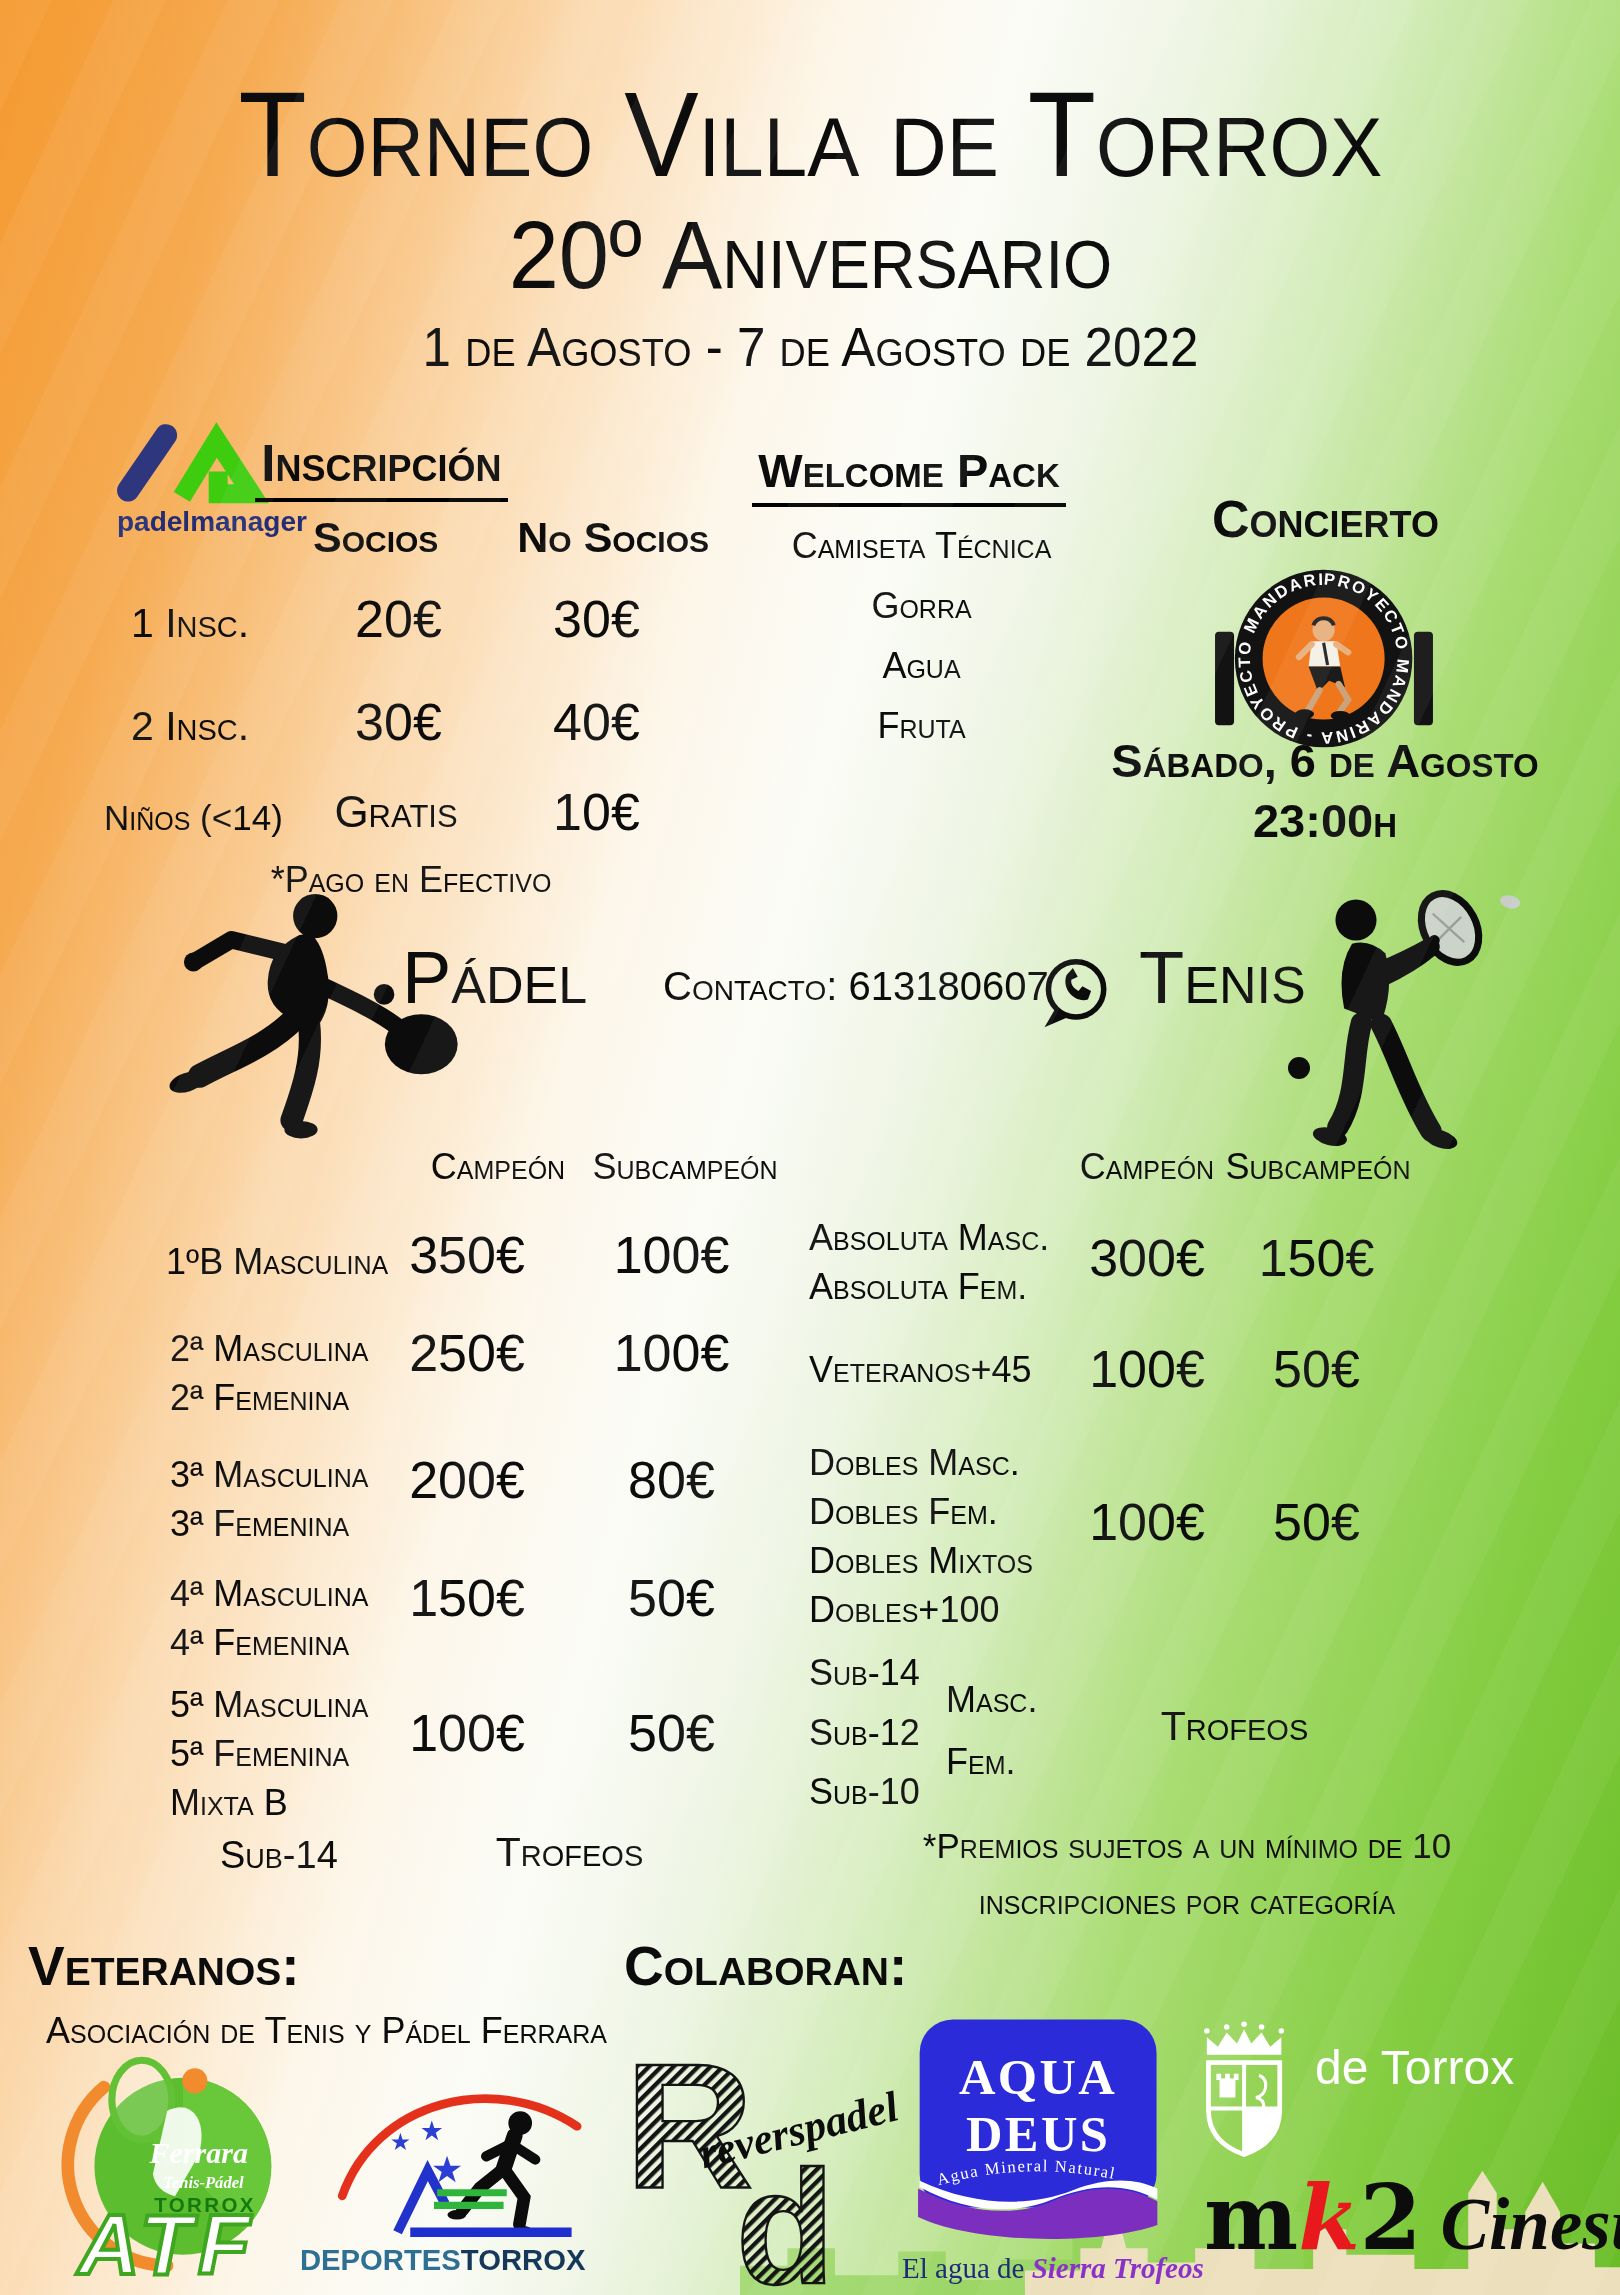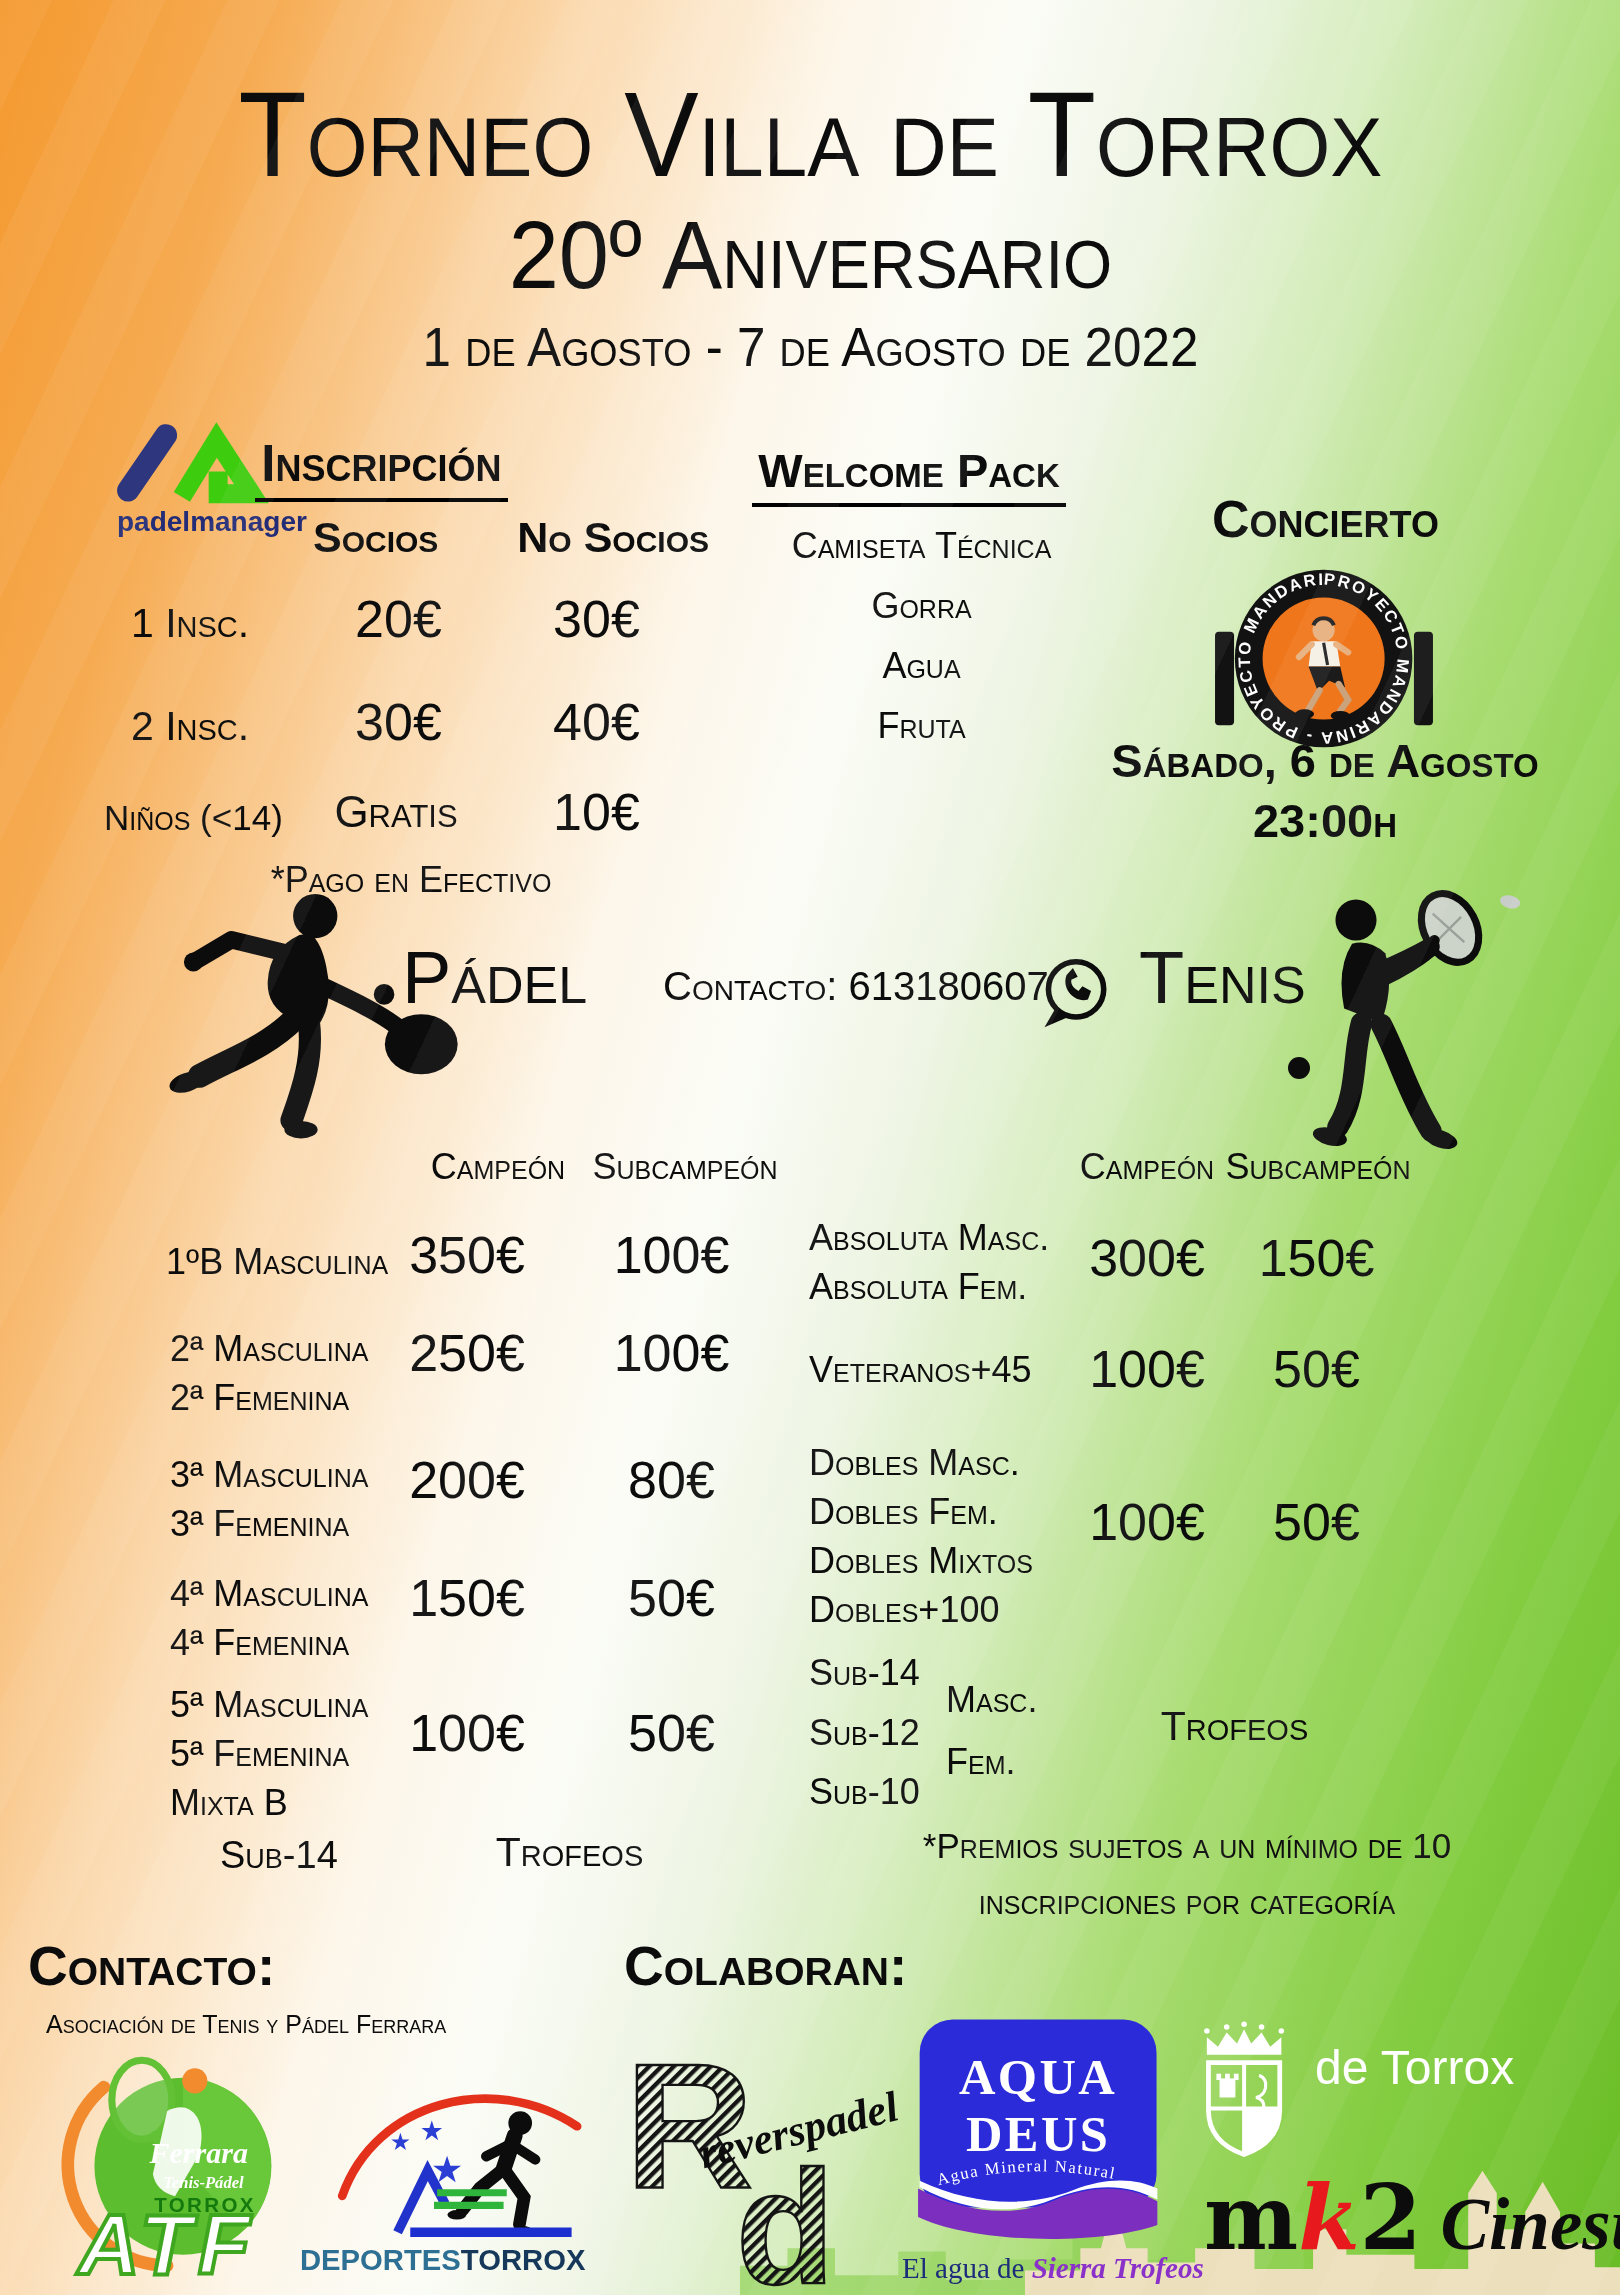--- a/index.html
+++ b/index.html
@@ -202,22 +202,22 @@
   <div class="abs sc ctr nw" style="left:1104px;top:1703px;width:261px;font-size:41px;">Trofeos</div>
 
   <div class="abs sc ctr nw" style="left:839px;top:1826px;width:696px;font-size:35px;">*Premios sujetos a un mínimo de 10</div>
   <div class="abs sc ctr nw" style="left:839px;top:1882px;width:696px;font-size:35px;">inscripciones por categoría</div>
 
   <svg class="abs" style="left:740px;top:2093px;" width="881" height="203" viewBox="0 0 1113 256">
     <path fill="#92D158" opacity="0.7" d="M0 256 V218 H60 V196 H120 V230 H200 V200 H260 V236 H330 V210 H420 V170 H470 V210 H560 V230 H620 V150 H645 L668 96 L690 150 H712 V256 Z"></path>
     <path fill="#ECDFBC" d="M360 256 V224 H430 V196 H456 L472 134 L488 196 H515 V214 H575 V196 H650 V222 H724 V172 H766 V204 H852 V222 H920 V126 L938 98 L956 126 V172 H992 V150 L1014 112 L1036 150 V190 H1080 V220 H1113 V256 Z"></path>
   </svg>
 
-  <div class="abs sc nw z2" style="left:28px;top:1934px;font-size:55px;font-weight:600;">Contacto:</div>
-  <div class="abs sc nw z2" style="left:46px;top:2010px;font-size:25px;">Asociación de Tenis y Pádel Ferrara</div>
+  <div class="abs sc nw z2" style="left:28px;top:1934px;font-size:55px;font-weight:600;">Veteranos:</div>
+  <div class="abs sc nw z2" style="left:46px;top:2010px;font-size:36px;">Asociación de Tenis y Pádel Ferrara</div>
 
   <svg class="abs z2" style="left:47px;top:2054px;" width="245" height="237" viewBox="0 0 310 300">
     <path d="M72 42 A128 128 0 0 0 152 268" stroke="#F28A2E" stroke-width="16" fill="none" stroke-linecap="round"></path>
     <circle cx="172" cy="142" r="112" fill="#5CBE2F"></circle>
     <path d="M172 30 a112 112 0 0 1 78 192 L172 142 Z" fill="#6ECC3E" opacity="0.7"></path>
     <circle cx="187" cy="34" r="16" fill="#F28A2E"></circle>
     <ellipse cx="120" cy="58" rx="38" ry="50" stroke="#63C135" stroke-width="9" fill="rgba(255,255,255,0.18)"></ellipse>
     <path d="M136 102 L152 138" stroke="#63C135" stroke-width="9" stroke-linecap="round"></path>
     <path d="M152 72 q25 -12 38 8 q10 18 2 48 l-30 52 q-24 -6 -28 -28 z" fill="#ffffff" opacity="0.9"></path>
     <text x="192" y="138" text-anchor="middle" font-family="Liberation Serif,serif" font-style="italic" font-weight="700" font-size="38" fill="#ffffff">Ferrara</text>

